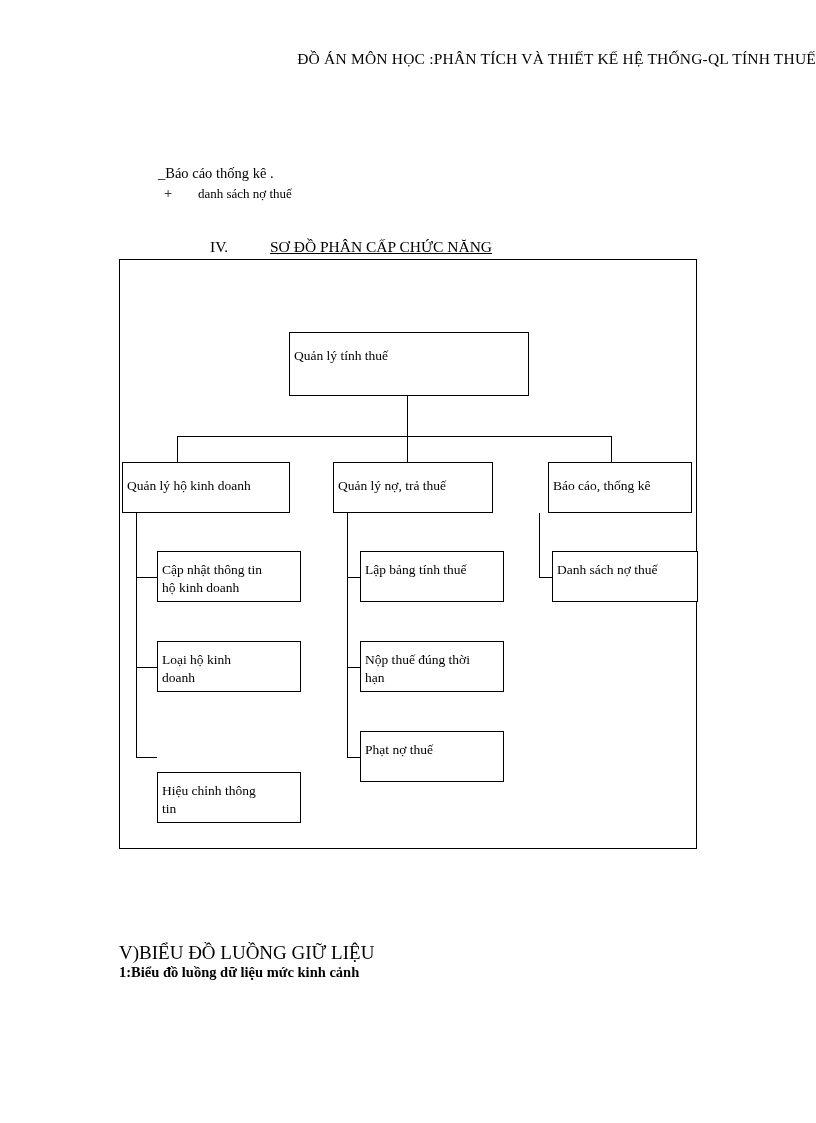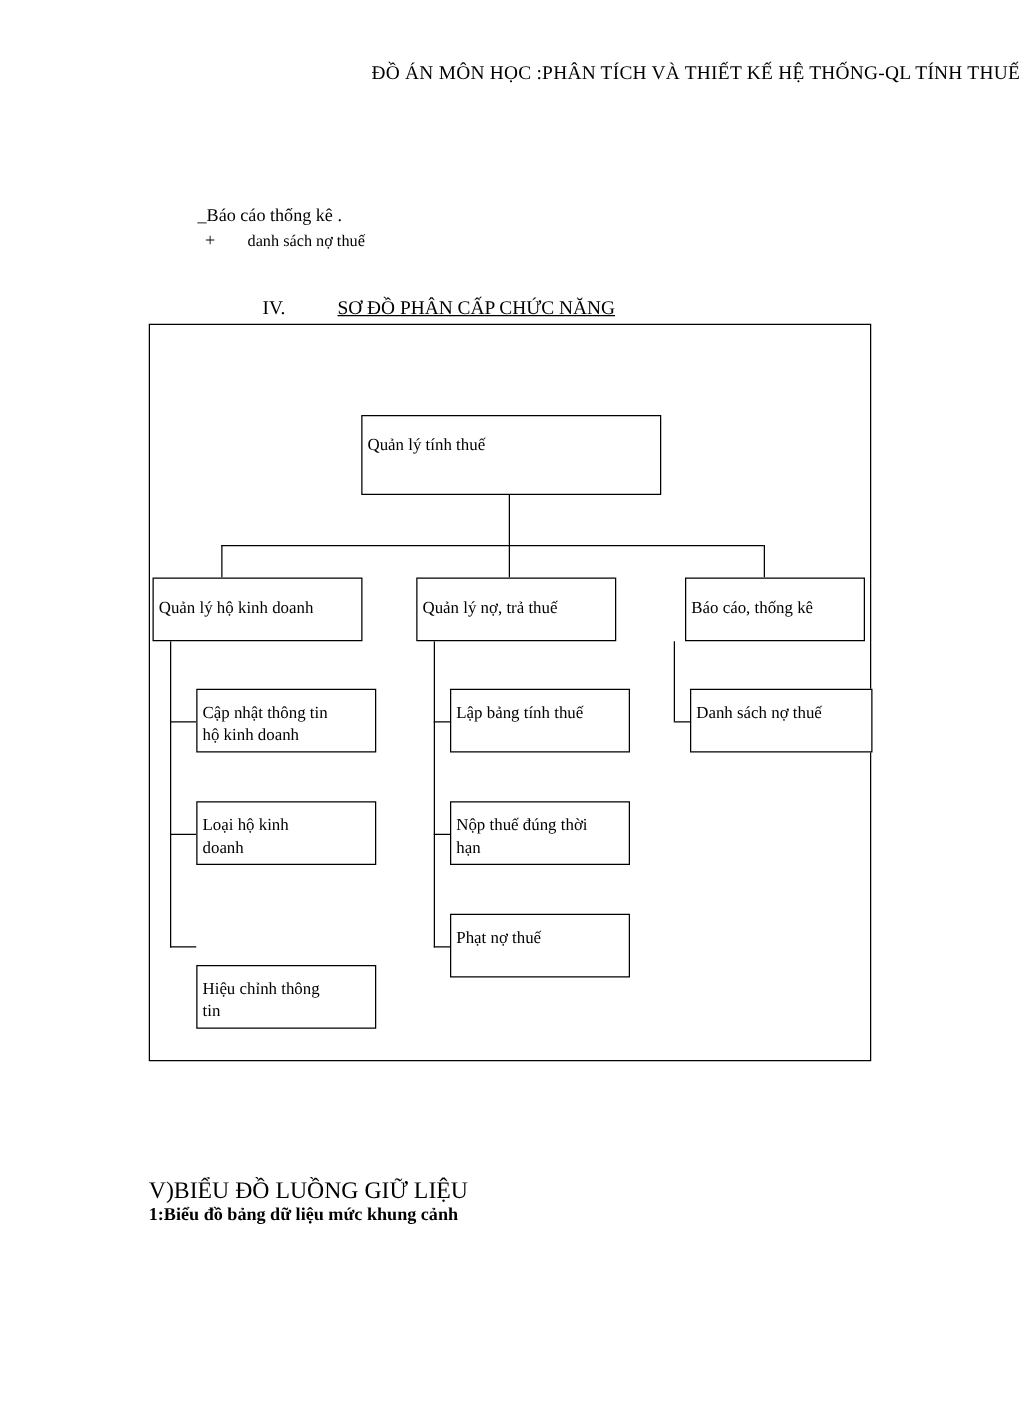--- a/index.html
+++ b/index.html
@@ -177,15 +177,15 @@
   </div>
   <div class="node v-top" style="left:360px; top:731px; width:144px; height:51px;">
     <span class="node-text">Phạt nợ thuế</span>
   </div>
 
   <div class="node v-top" style="left:552px; top:551px; width:146px; height:51px;">
     <span class="node-text">Danh sách nợ thuế</span>
   </div>
 
   <div style="position:absolute; left:119px; top:942px; font-size:19px; white-space:nowrap;">V)BIỂU ĐỒ LUỒNG GIỮ LIỆU</div>
-  <div style="position:absolute; left:119px; top:964px; font-size:14.5px; font-weight:bold; white-space:nowrap;">1:Biểu đồ bảng dữ liệu mức khung cảnh</div>
+  <div style="position:absolute; left:119px; top:964px; font-size:14.5px; font-weight:bold; white-space:nowrap;">1:Biểu đồ luồng dữ liệu mức kinh cảnh</div>
 
 </div>
 
 </body></html>

